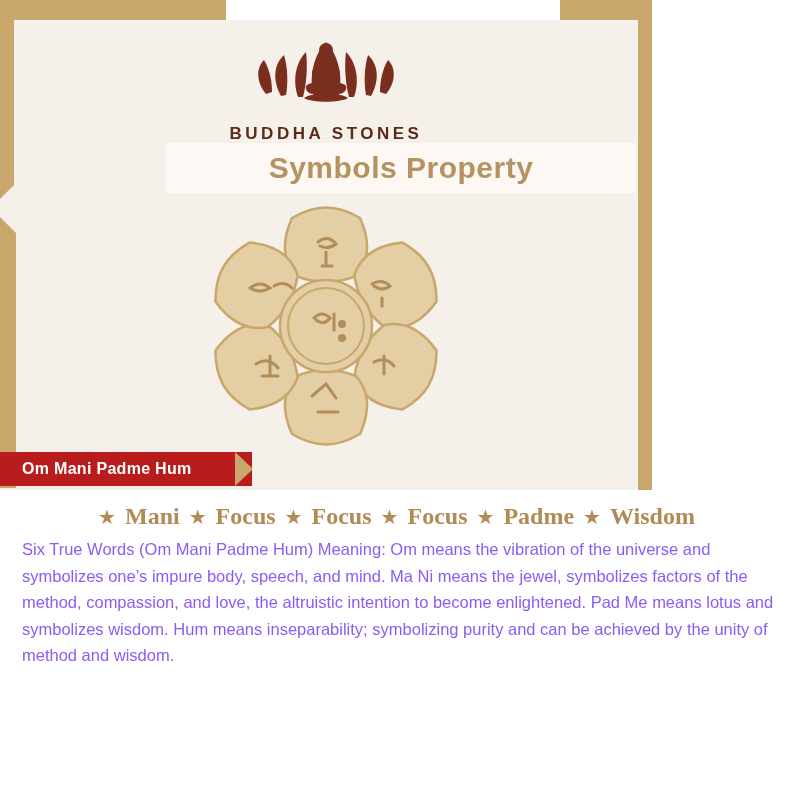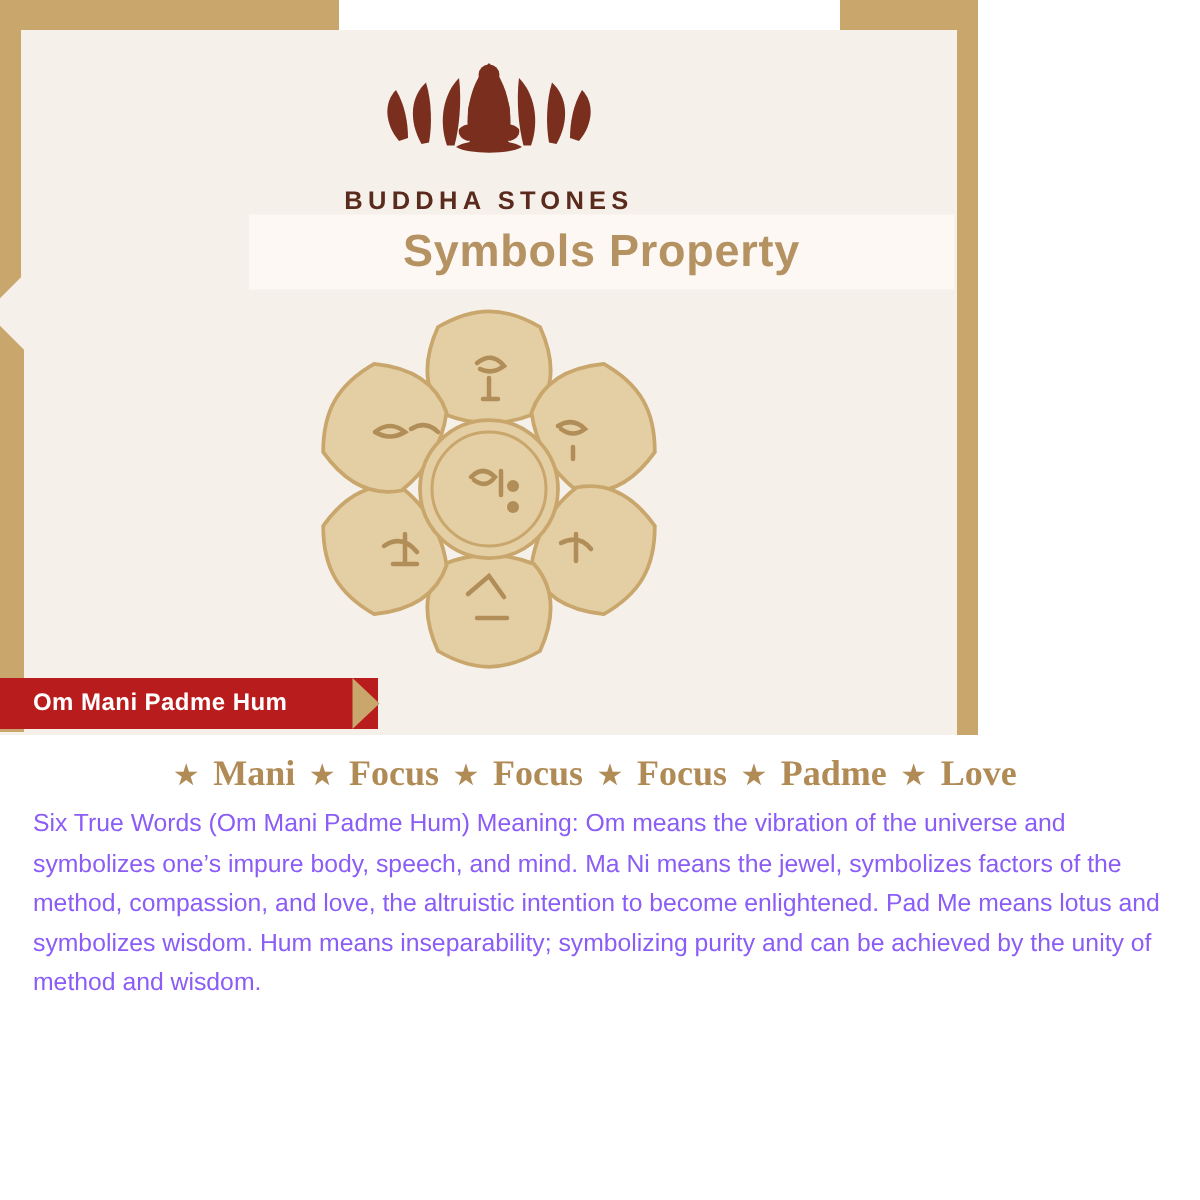--- a/index.html
+++ b/index.html
@@ -211,20 +211,20 @@
       <span class="kw">Mani</span>
       <span class="star">★</span>
       <span class="kw">Focus</span>
       <span class="star">★</span>
       <span class="kw">Focus</span>
       <span class="star">★</span>
       <span class="kw">Focus</span>
       <span class="star">★</span>
       <span class="kw">Padme</span>
       <span class="star">★</span>
-      <span class="kw">Love</span>
+      <span class="kw">Wisdom</span>
     </div>
     <div class="body-text">
       <p>Six True Words (Om Mani Padme Hum) Meaning: Om means the vibration of the universe and symbolizes one’s impure body, speech, and mind. Ma Ni means the jewel, symbolizes factors of the method, compassion, and love, the altruistic intention to become enlightened. Pad Me means lotus and symbolizes wisdom. Hum means inseparability; symbolizing purity and can be achieved by the unity of method and wisdom.</p>
     </div>
   </div>
 
 </div>
 
 </body></html>

